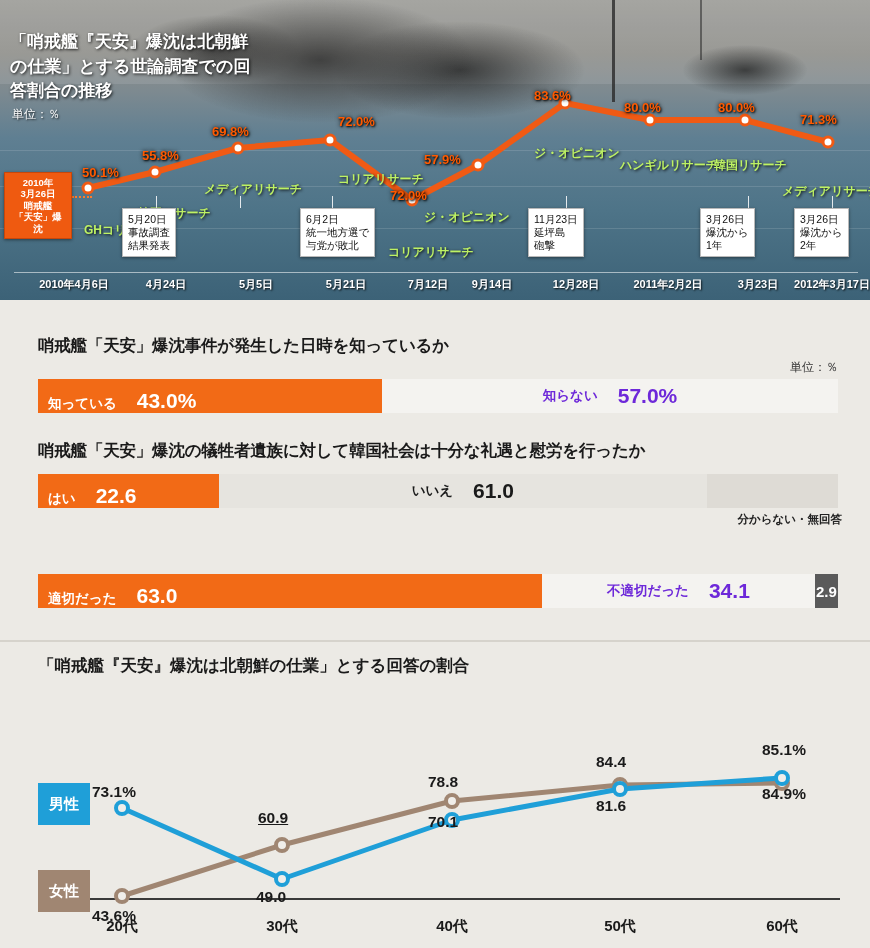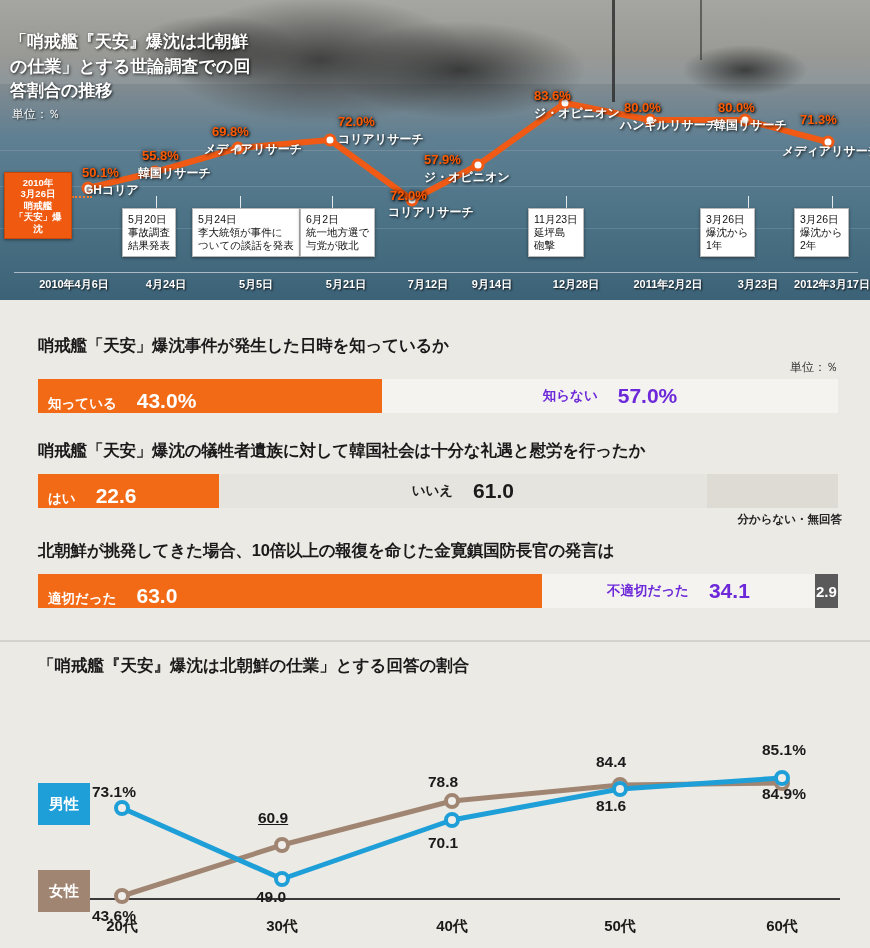--- a/index.html
+++ b/index.html
@@ -49,22 +49,22 @@
   }
 
   
   #top-chart { position:absolute; left:0; top:0; width:870px; height:300px; }
   .pct-label {
     position:absolute; color:#ff5a00; font-weight:bold; font-size:13px;
     text-shadow: 0 0 4px rgba(0,0,0,.9), 1px 1px 2px rgba(0,0,0,.9);
     white-space:nowrap;
   }
   .src-label {
-    position:absolute; color:#ffffff; font-weight:bold; font-size:12px;
-    text-shadow: 1px 1px 3px rgba(0,0,0,.95); white-space:nowrap;
+    position:absolute; color:#bef264; font-weight:bold; font-size:12px;
+    text-shadow: 1px 1px 3px rgba(0,0,0,.95); white-space:nowrap;margin-top:40px;
   }
   .event-box {
     position:absolute; background:#fff; color:#111; font-size:10.5px;
     line-height:1.25; padding:4px 5px; border:1px solid #b9b9b9;
     box-shadow:0 1px 3px rgba(0,0,0,.45); white-space:nowrap;
   }
   .event-box.orange {
     background:#ef5a10; color:#fff; border-color:#c8470a; text-align:center;
     font-weight:bold;
   }
@@ -195,25 +195,20 @@
     </div>
 
     <div class="event-stem" style="left:156px; top:196px; height:12px;"></div>
     <div class="event-box" style="left:122px; top:208px;">
       <span style="white-space:pre-line;">5月20日
 事故調査
 結果発表</span>
     </div>
 
     <div class="event-stem" style="left:240px; top:196px; height:12px;"></div>
-    <div class="event-box" style="left:192px; top:208px;">
-      <span style="white-space:pre-line;">5月24日
-李大統領が事件に
-ついての談話を発表</span>
-    </div>
 
     <div class="event-stem" style="left:332px; top:196px; height:12px;"></div>
     <div class="event-box" style="left:300px; top:208px;">
       <span style="white-space:pre-line;">6月2日
 統一地方選で
 与党が敗北</span>
     </div>
 
     <div class="event-stem" style="left:566px; top:196px; height:12px;"></div>
     <div class="event-box" style="left:528px; top:208px;">
@@ -277,21 +272,20 @@
       </div>
       <div class="seg light seg-center" style="width:61%;">
         <span class="seg-name">いいえ</span>
         <span class="seg-val">61.0</span>
       </div>
     </div>
     <div class="note-under" style="right:28px; top:72px;">分からない・無回答</div>
   </div>
 
   <div class="q-block" style="top:240px;">
-    <div class="q-title">北朝鮮が挑発してきた場合、10倍以上の報復を命じた金寛鎮国防長官の発言は</div>
     <div class="bar-row" style="top:34px;">
       <div class="seg orange seg-spread" style="width:63%;">
         <span class="seg-name">適切だった</span>
         <span class="seg-val">63.0</span>
       </div>
       <div class="seg white seg-center" style="width:34.1%;">
         <span class="seg-name">不適切だった</span>
         <span class="seg-val">34.1</span>
       </div>
       <div class="seg dark seg-center" style="width:2.9%;">
@@ -324,21 +318,21 @@
         <circle cx="620" cy="112" r="6" fill="#f0eeea" stroke="#1f9fd8" stroke-width="4"></circle>
         <circle cx="782" cy="101" r="6" fill="#f0eeea" stroke="#1f9fd8" stroke-width="4"></circle>
       </g>
     </svg>
 
     <div class="legend-chip" style="left:38px; top:128px; background:#1f9fd8;">男性</div>
     <div class="legend-chip" style="left:38px; top:215px; background:#a08672;">女性</div>
 
     <div class="dot-label" style="left:92px;  top:128px;">73.1%</div>
     <div class="dot-label" style="left:256px; top:233px;">49.0</div>
-    <div class="dot-label" style="left:428px; top:179px;">70.1</div>
+    <div class="dot-label" style="left:428px; top:158px;">70.1</div>
     <div class="dot-label" style="left:596px; top:142px;">81.6</div>
     <div class="dot-label" style="left:762px; top:86px;">85.1%</div>
 
     <div class="dot-label" style="left:92px;  top:252px;">43.6%</div>
     <div class="dot-label" style="left:258px; top:154px;text-decoration:underline;">60.9</div>
     <div class="dot-label" style="left:428px; top:118px;">78.8</div>
     <div class="dot-label" style="left:596px; top:98px;">84.4</div>
     <div class="dot-label" style="left:762px; top:130px;">84.9%</div>
 
     <div class="xtick" style="left:122px; top:262px;">20代</div>

